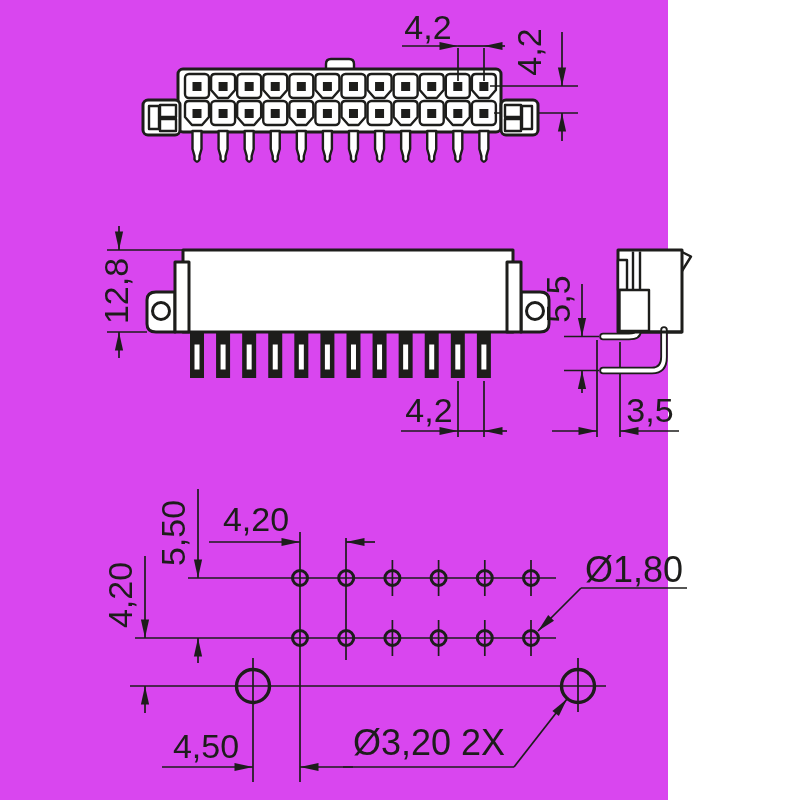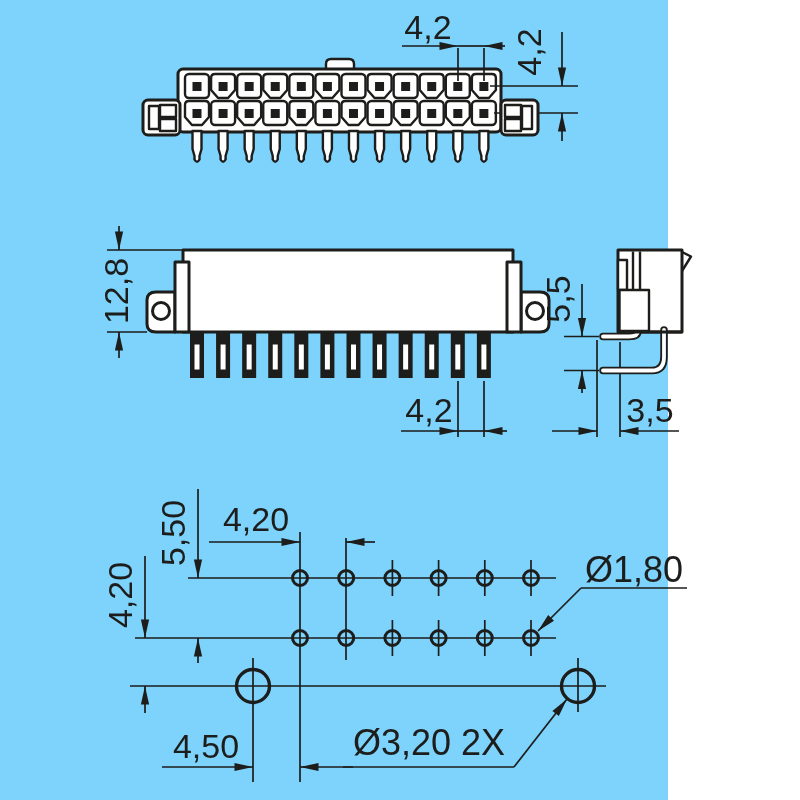--- a/index.html
+++ b/index.html
@@ -1,16 +1,16 @@
 <!DOCTYPE html>
 <html><head>
 <meta charset="utf-8">
 <style>
   html,body{margin:0;padding:0;background:#fff;}
-  #stage{width:668px;height:800px;position:relative;background:#7dd3fc;}
+  #stage{width:668px;height:800px;position:relative;background:#d946ef;}
   svg{display:block;}
   .ln  {stroke:#1d1d1b;stroke-width:3;fill:#ffffff;stroke-linejoin:round;}
   .ln2 {stroke:#1d1d1b;stroke-width:2.4;fill:#ffffff;stroke-linejoin:round;}
   .ol  {stroke:#1d1d1b;stroke-width:2.4;fill:none;stroke-linejoin:round;}
   .dim {stroke:#1d1d1b;stroke-width:1.7;fill:none;}
   .hole{stroke:#1d1d1b;stroke-width:3;fill:none;}
   .mhole{stroke:#1d1d1b;stroke-width:3.4;fill:none;}
   .blk {fill:#1d1d1b;stroke:none;}
   .wht {fill:#ffffff;stroke:none;}
   .pinblack{stroke:#1d1d1b;stroke-width:7.5;fill:none;stroke-linecap:round;}

